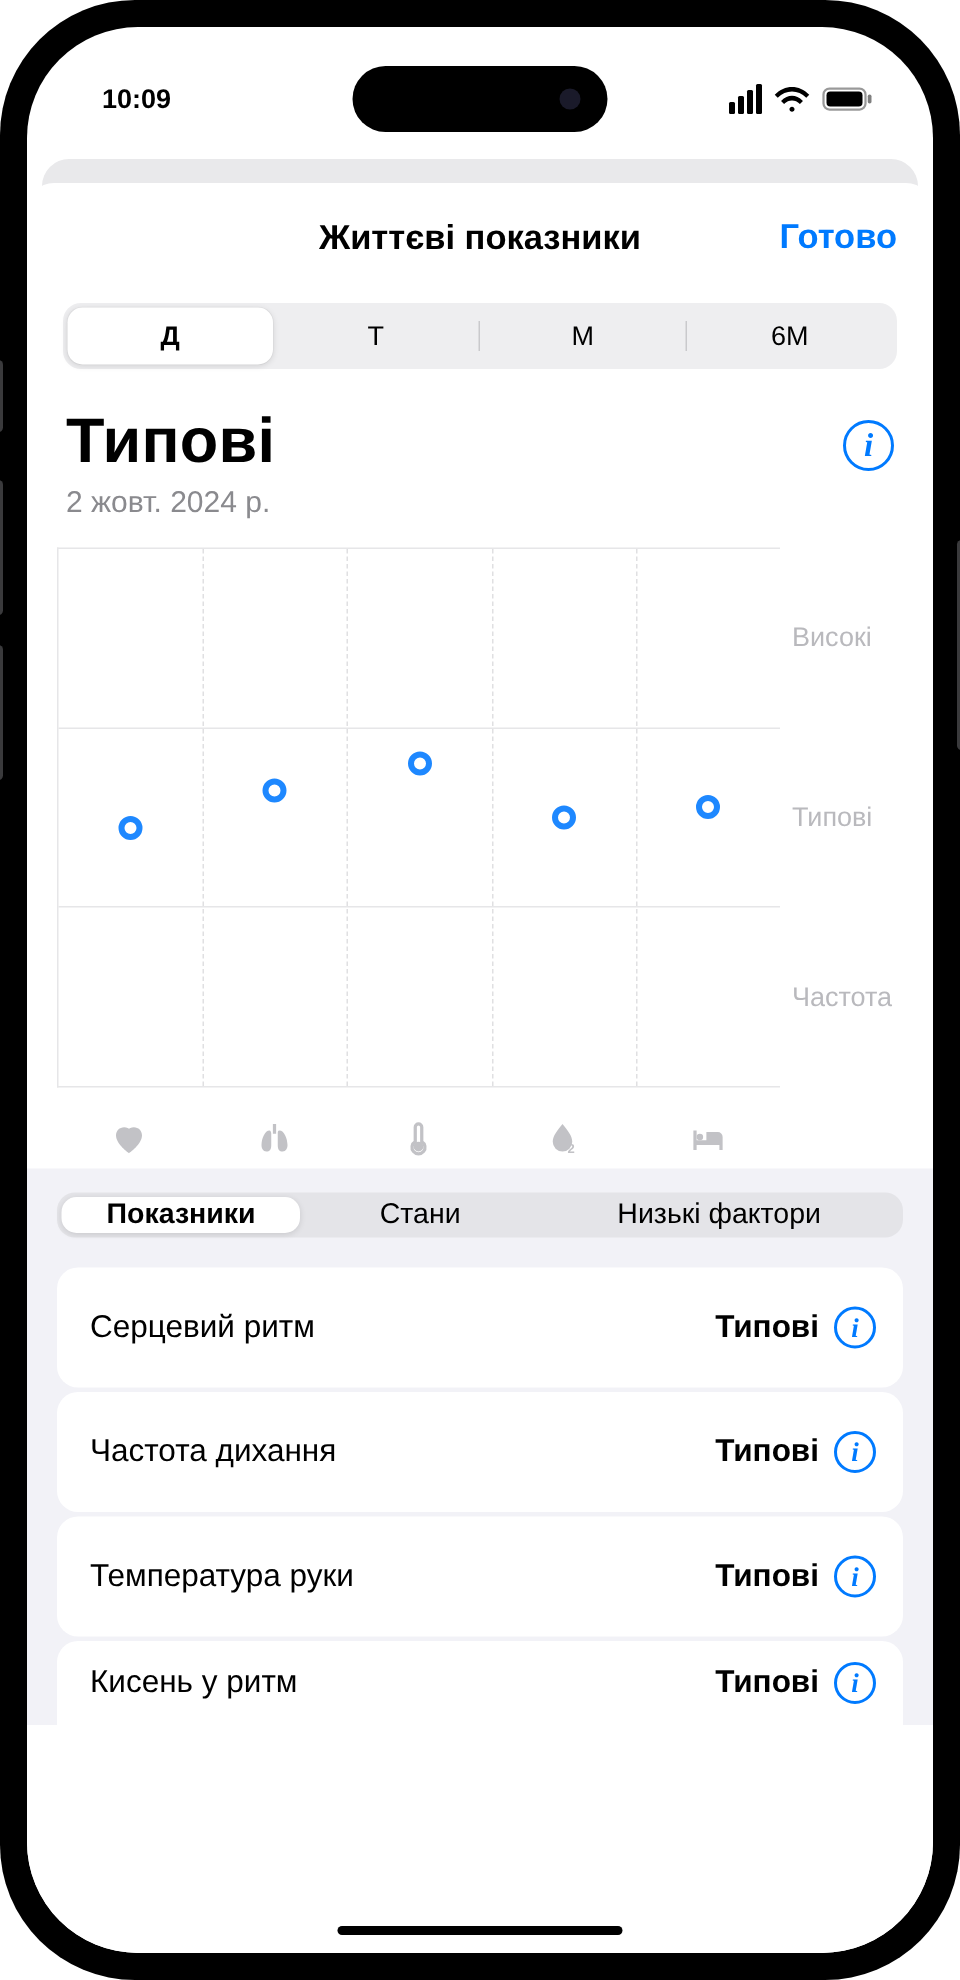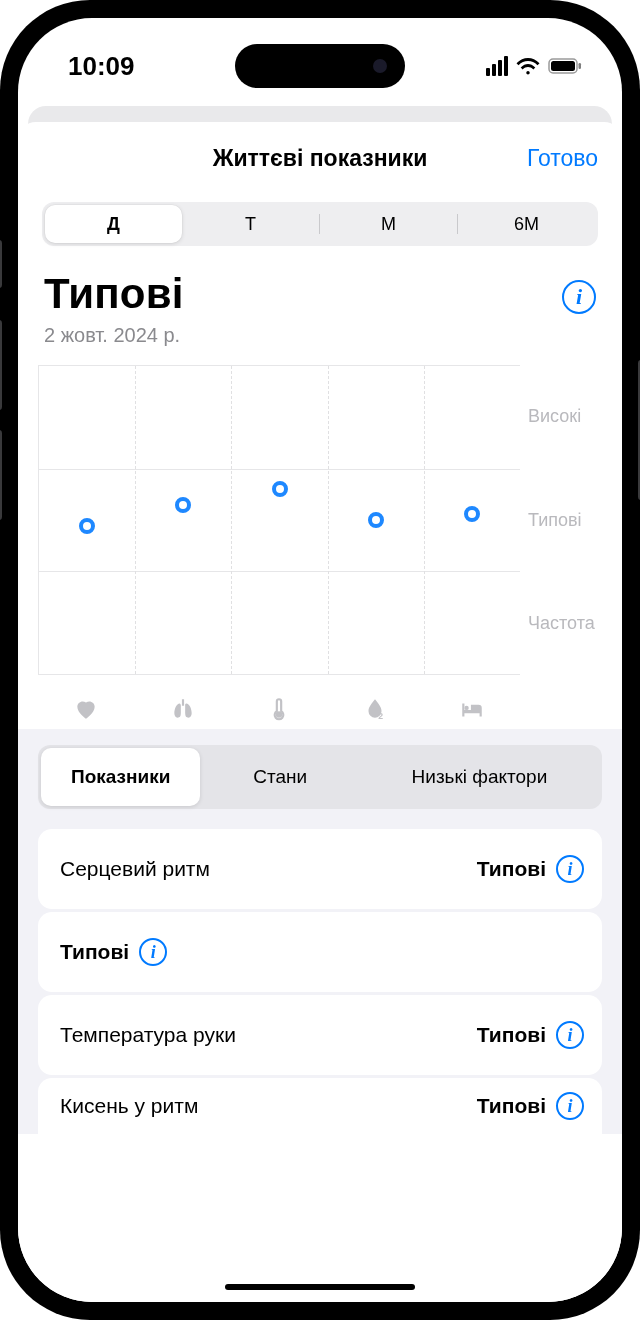--- a/index.html
+++ b/index.html
@@ -33,21 +33,21 @@
   }
   .notch::after {
     content: ""; position: absolute; right: 18px; top: 50%; transform: translateY(-50%);
     width: 14px; height: 14px; background: #1a1a2a; border-radius: 50%;
   }
 
   .status-bar {
     position: absolute; top: 0; left: 0; right: 0; height: 78px;
     display: flex; align-items: center; justify-content: space-between;
     padding: 18px 40px 0 50px;
-    font-size: 26px; font-weight: 600; color: #000;
+    font-size: 18px; font-weight: 600; color: #000;
     z-index: 40;
     gap: 23px;
   }
   .status-right { display: flex; align-items: center; gap: 8px; }
 
   .sheet-back {
     position: absolute; top: 88px; left: 10px; right: 10px; height: 40px;
     background: #e9e9eb; border-radius: 18px 18px 0 0;
     z-index: 1;
   }
@@ -59,21 +59,21 @@
     overflow: hidden;
   }
 
   .nav {
     display: flex; align-items: center; justify-content: center;
     height: 72px; position: relative;
   }
   .nav-title { font-size: 23px; font-weight: 600; }
   .nav-done {
     position: absolute; right: 24px; top: 50%; transform: translateY(-50%);
-    color: #007aff; font-size: 23px; font-weight: 400; margin-left: 41px;
+    color: #007aff; font-size: 23px; font-weight: 700; margin-left: 41px;
   }
 
   .content { flex: 1; padding: 0 20px 0 20px; overflow: hidden; }
 
   .seg {
     display: flex; background: #eeeef0; border-radius: 12px; padding: 3px;
     height: 44px; margin: 8px 4px 24px 4px;
   }
   .seg-item {
     flex: 1; display: flex; align-items: center; justify-content: center;
@@ -88,21 +88,21 @@
     width: 1px; height: 20px; background: #c9c9cc; align-self: center;
   }
 
   .hero { display: flex; align-items: flex-start; justify-content: space-between; padding: 0 6px; }
   .hero h1 { font-size: 42px; font-weight: 700; letter-spacing: 0.2px; }
   .hero-info { margin-top: 10px; }
   .subdate { color: #8a8a8e; font-size: 20px; margin: 6px 0 18px 6px; }
 
   
   .chart {
-    position: relative; height: 310px; margin: 0 0 14px 0;
+    position: relative; height: 360px; margin: 0 0 14px 0;
     display: flex;
   }
   .plot {
     flex: 1; position: relative;
     border: 1px solid #e6e6e8; border-right: none;
   }
   .plot .hline { position: absolute; left: 0; right: 0; height: 1px; background: #e6e6e8; }
   .plot .vline { position: absolute; top: 0; bottom: 0; width: 0; border-left: 1px dashed #e0e0e2; }
   .pt {
     position: absolute; width: 16px; height: 16px; border: 4px solid #1e88ff;
@@ -117,21 +117,21 @@
   .xicons {
     display: flex; justify-content: space-around; align-items: center;
     height: 40px; color: #c2c2c6; padding-right: 82px;
   }
   .xicons svg { width: 26px; height: 26px; }
 
   .lower { background: #f2f2f7; margin: 0 -20px; padding: 16px 20px 0 20px; }
 
   .seg2 {
     display: flex; background: #e4e4e8; border-radius: 12px; padding: 3px;
-    height: 64px; margin-bottom: 20px;
+    height: 30px; margin-bottom: 20px;
   }
   .seg2-item {
     flex: 1; display: flex; align-items: center; justify-content: center;
     font-size: 19px; font-weight: 400; color: #000; border-radius: 10px;
   }
   .seg2-item.active {
     background: #fff; font-weight: 600;
     box-shadow: 0 1px 4px rgba(0,0,0,0.12);
   }
   .seg2-item.wide { flex: 1.5; }
@@ -277,20 +277,21 @@
 
           <div class="card-list">
             <div class="card">
               <span class="card-left">Серцевий ритм</span>
               <span class="card-right">
                 <span>Типові</span>
                 <span class="info-circle">i</span>
               </span>
             </div>
             <div class="card">
+              <span class="card-left">Частота дихання</span>
               <span class="card-right">
                 <span>Типові</span>
                 <span class="info-circle">i</span>
               </span>
             </div>
             <div class="card">
               <span class="card-left">Температура руки</span>
               <span class="card-right">
                 <span>Типові</span>
                 <span class="info-circle">i</span>

